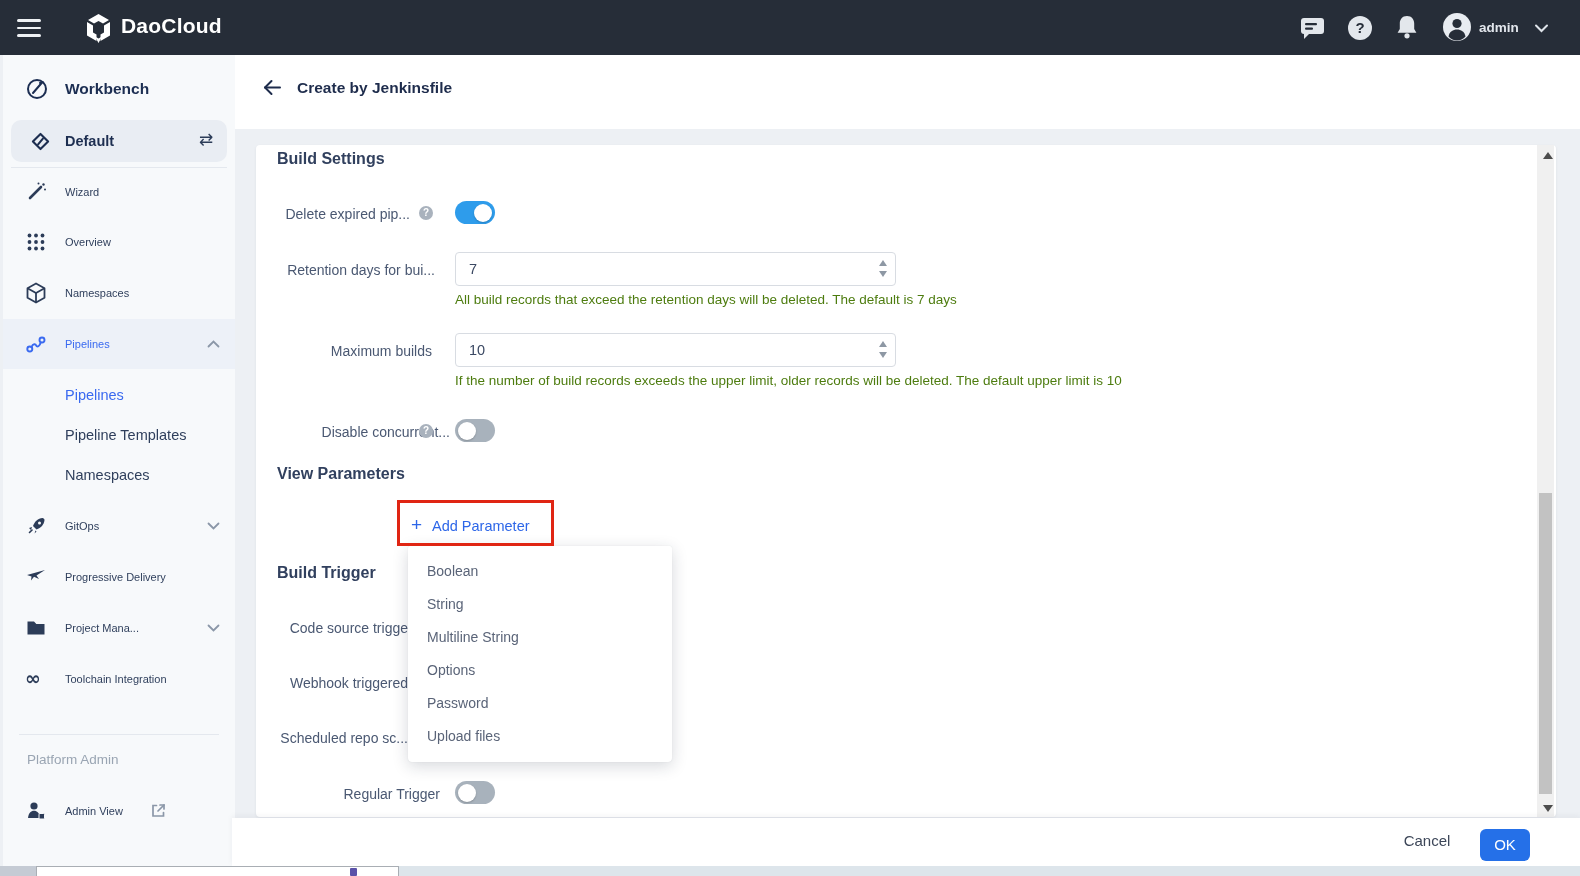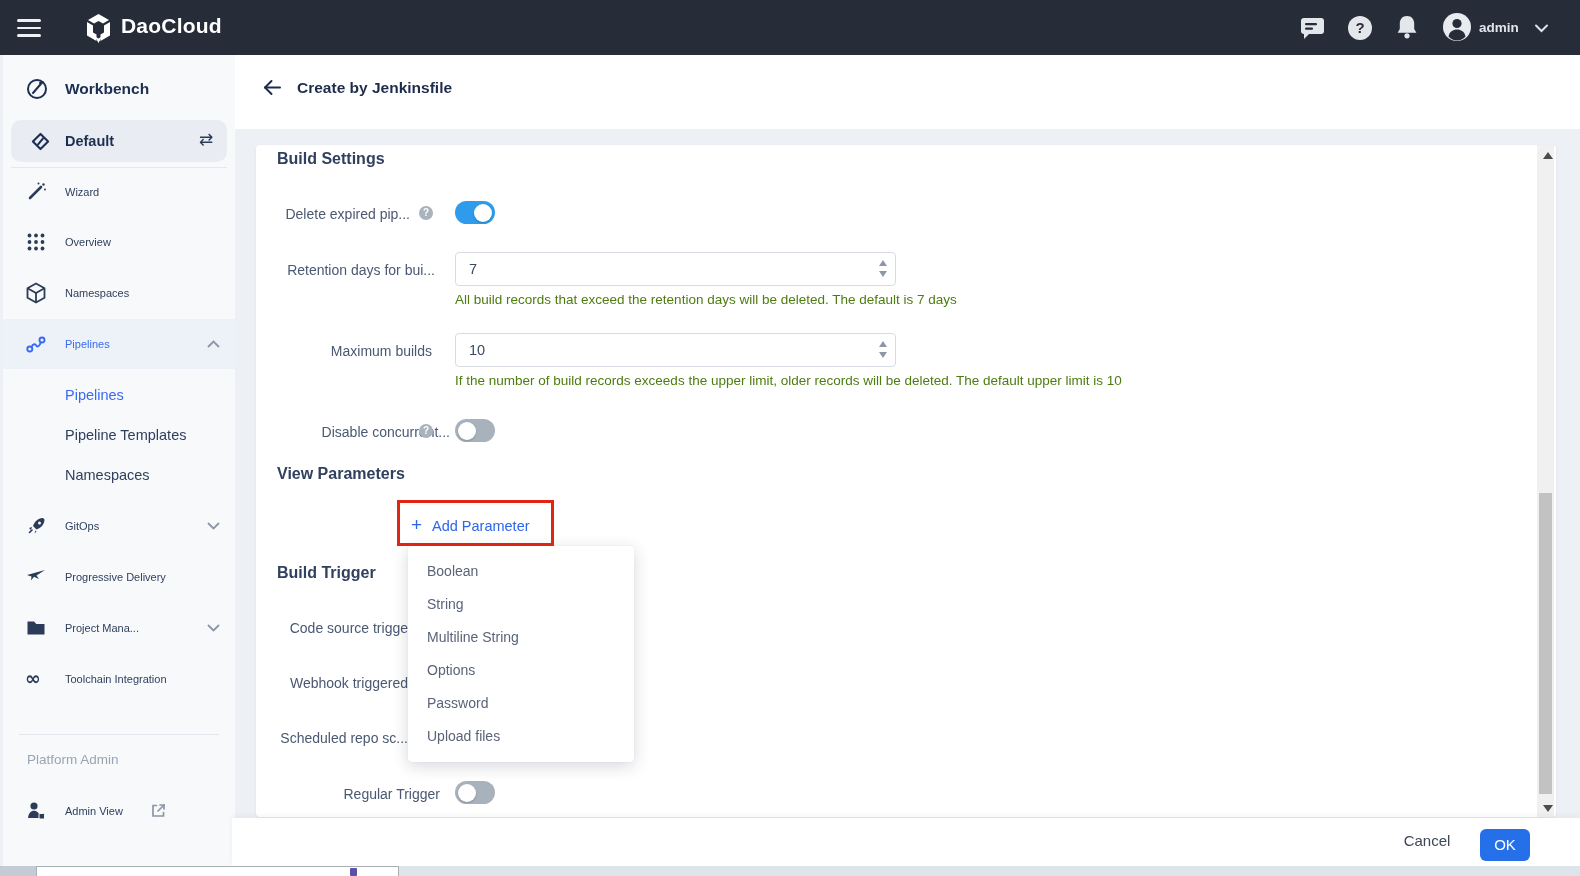--- a/index.html
+++ b/index.html
@@ -58,21 +58,21 @@
   .numinput{width:441px;height:34px;border:1px solid #d8dce2;border-radius:4px;background:#fff;cursor:text;}
   .numval{position:absolute;left:13px;top:8px;font-size:14.5px;color:#3b4963;}
   .spin{position:absolute;right:8px;top:7px;display:flex;flex-direction:column;gap:5px;cursor:pointer;}
   .tri-up{width:0;height:0;border-left:4.5px solid transparent;border-right:4.5px solid transparent;border-bottom:6px solid #8e98a4;}
   .tri-down{width:0;height:0;border-left:4.5px solid transparent;border-right:4.5px solid transparent;border-top:6px solid #8e98a4;}
 
   .addparam-label{font-size:14.5px;color:#2d66e8;cursor:pointer;}
   .plus-glyph{font-size:19px;color:#2d66e8;font-weight:400;line-height:19px;cursor:pointer;}
   .redbox{left:397px;top:500px;width:157px;height:46px;border:3px solid #e02513;z-index:60;pointer-events:none;}
 
-  .dropdown{left:408px;top:546px;width:226px;background:#ffffff;z-index:50;padding:9px 0;
+  .dropdown{left:408px;top:546px;width:264px;background:#ffffff;z-index:50;padding:9px 0;
             border-radius:2px 2px 4px 4px;box-shadow:0 4px 16px rgba(30,40,60,.18),0 0 1px rgba(30,40,60,.15);}
   .menu-item{height:33px;line-height:33px;padding-left:19px;font-size:14px;color:#5a6478;cursor:pointer;}
 
   
   .scroll-track{left:1537px;top:145px;width:17px;height:672px;background:#f0f0f0;z-index:20;}
   .scroll-thumb{left:1539px;top:493px;width:13px;height:301px;background:#c2c2c2;z-index:21;cursor:pointer;}
   .sb-up{left:1543px;top:152px;width:0;height:0;border-left:5px solid transparent;border-right:5px solid transparent;
          border-bottom:7px solid #4d4d4d;z-index:21;cursor:pointer;}
   .sb-down{left:1543px;top:805px;width:0;height:0;border-left:5px solid transparent;border-right:5px solid transparent;
          border-top:7px solid #4d4d4d;z-index:21;cursor:pointer;}

